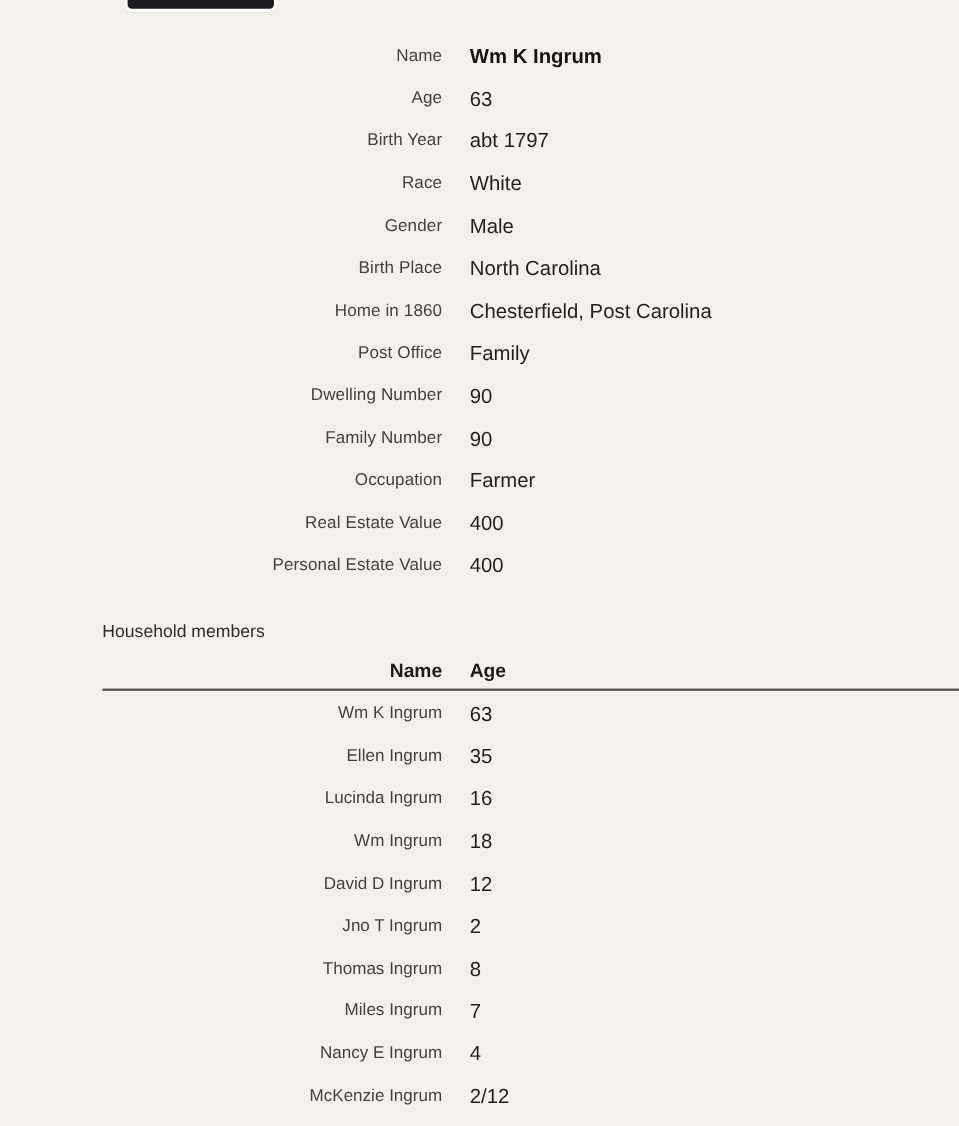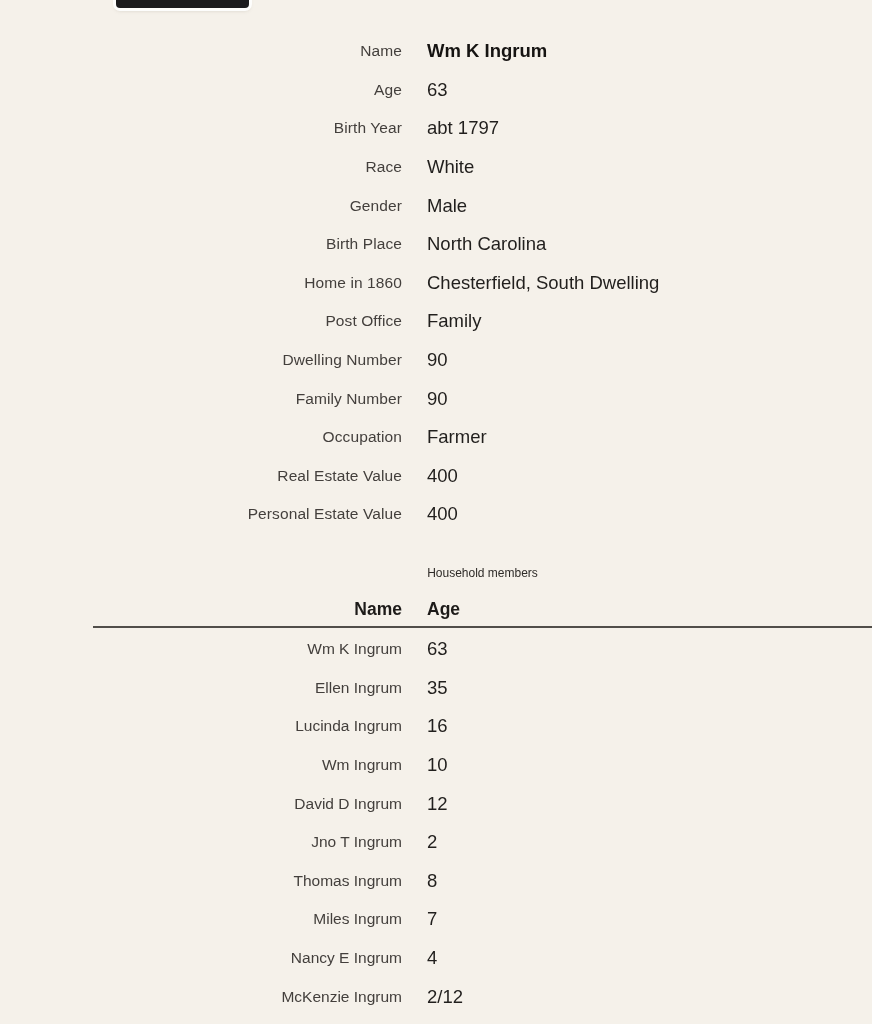--- a/index.html
+++ b/index.html
@@ -29,21 +29,21 @@
     font-size: 15.5px; color: #433f3c;
     letter-spacing: 0.1px;
   }
   .fvalue { margin-left: 25px; font-size: 18.5px; color: #211f1d; }
   .fvalue.bold { font-weight: bold; color: #161412; }
 
   
   .household { position: absolute; top: 566px; left: 0; right: 0; }
   .hh-title {
     margin-left: 93px; height: 26px;
-    font-size: 12px; color: #2e2b28; text-align: center;
+    font-size: 16px; color: #2e2b28;
   }
   .hh-header { display: flex; align-items: center; height: 34px; }
   .hh-col-name {
     width: 402px; flex: none; text-align: right;
     font-weight: bold; font-size: 17.5px; color: #1d1b19;
   }
   .hh-col-age {
     margin-left: 25px;
     font-weight: bold; font-size: 17.5px; color: #1d1b19;
   }
@@ -88,21 +88,21 @@
     <div class="fvalue">Male</div>
   </div>
 
   <div class="frow">
     <div class="flabel">Birth Place</div>
     <div class="fvalue">North Carolina</div>
   </div>
 
   <div class="frow">
     <div class="flabel">Home in 1860</div>
-    <div class="fvalue">Chesterfield, South Dwelling</div>
+    <div class="fvalue">Chesterfield, Post Carolina</div>
   </div>
 
   <div class="frow">
     <div class="flabel">Post Office</div>
     <div class="fvalue">Family</div>
   </div>
 
   <div class="frow">
     <div class="flabel">Dwelling Number</div>
     <div class="fvalue">90</div>
@@ -147,21 +147,21 @@
     <div class="hh-age">35</div>
   </div>
 
   <div class="hh-row">
     <div class="hh-name">Lucinda Ingrum</div>
     <div class="hh-age">16</div>
   </div>
 
   <div class="hh-row">
     <div class="hh-name">Wm Ingrum</div>
-    <div class="hh-age">10</div>
+    <div class="hh-age">18</div>
   </div>
 
   <div class="hh-row">
     <div class="hh-name">David D Ingrum</div>
     <div class="hh-age">12</div>
   </div>
 
   <div class="hh-row">
     <div class="hh-name">Jno T Ingrum</div>
     <div class="hh-age">2</div>

